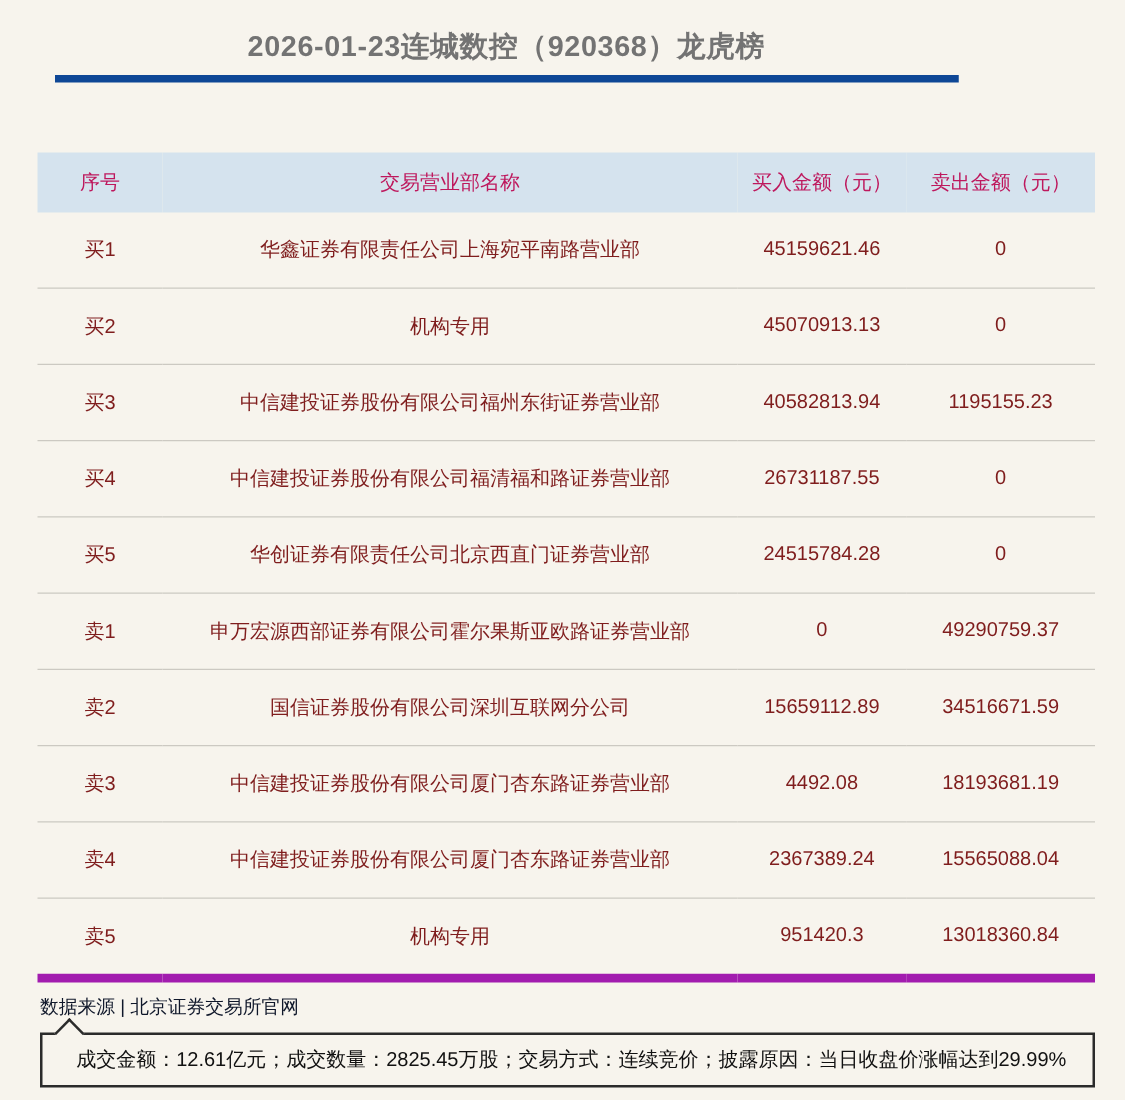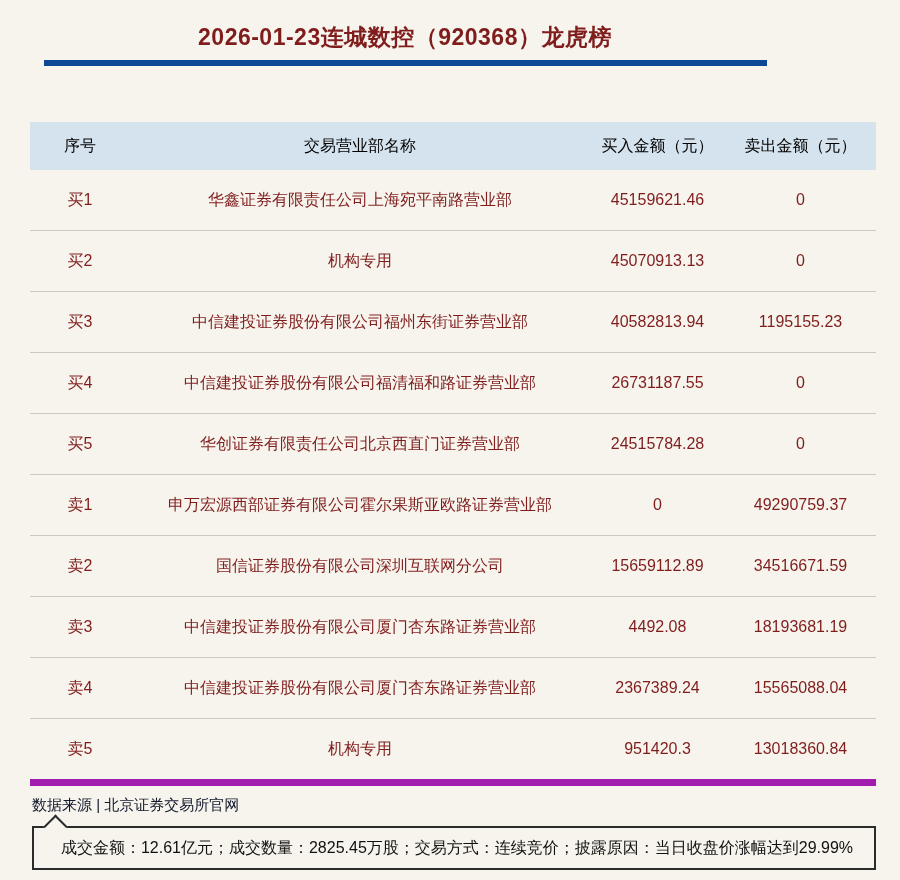--- a/index.html
+++ b/index.html
@@ -10,21 +10,21 @@
     color:#1c1c1c;
     position:relative;
     overflow:hidden;
   }
   .page{position:relative;width:900px;height:880px;}
 
   
   .title{
     position:absolute;left:0;top:22px;width:810px;
     text-align:center;
-    font-size:23px;font-weight:700;color:#7f1d1d;
+    font-size:23px;font-weight:700;color:#737373;
     letter-spacing:0.5px;
   }
   .title-bar{
     position:absolute;left:44px;top:60px;width:723px;height:6px;
     background:#0e4796;
   }
   .logo{
     position:absolute;left:788px;top:25px;width:74px;height:74px;
     border-radius:50%;
     background:#1b4fa0;
@@ -40,21 +40,21 @@
     position:absolute;left:30px;top:122px;width:846px;
     border-collapse:collapse;table-layout:fixed;
   }
   .tbl col.c1{width:100px;}
   .tbl col.c2{width:460px;}
   .tbl col.c3{width:135px;}
   .tbl col.c4{width:151px;}
   .tbl th{
     background:#d5e3ee;
     height:46px;
-    font-size:16px;font-weight:400;color:#000000;
+    font-size:16px;font-weight:400;color:#be185d;
     text-align:center;vertical-align:middle;
   }
   .tbl td{
     height:60px;
     font-size:16px;color:#7f1d1d;
     text-align:center;vertical-align:middle;
     border-bottom:1px solid #ccc9c2;
     padding:0 2px;
   }
   .tbl tr:last-child td{border-bottom:7px solid #a21caf;}

